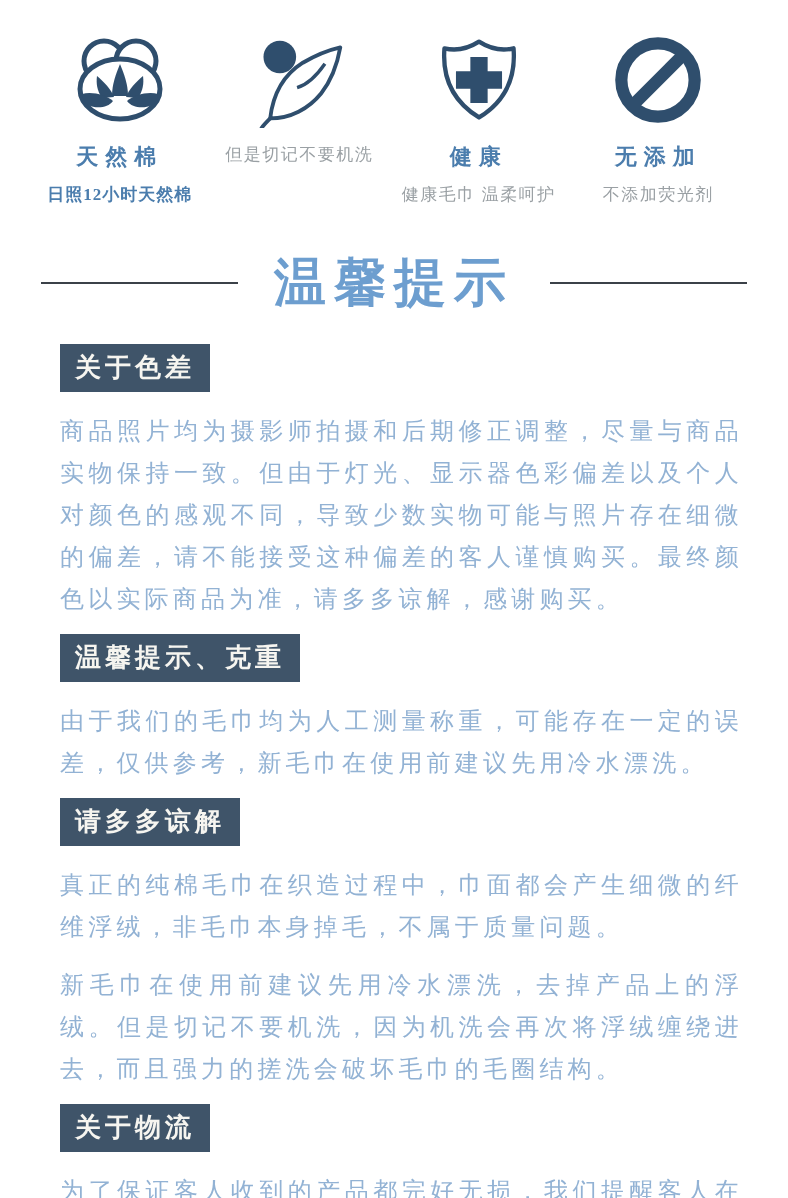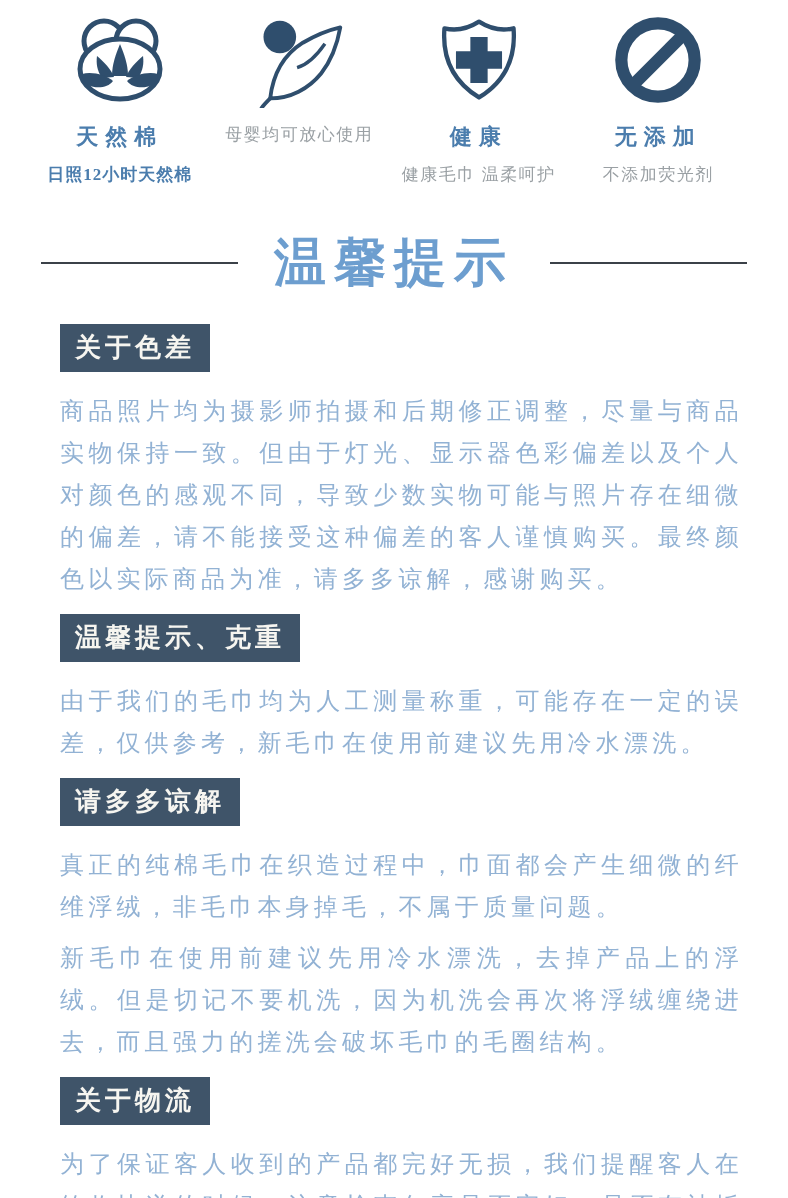--- a/index.html
+++ b/index.html
@@ -10,20 +10,21 @@
     height: 1198px;
     margin: 0 auto;
     background: #ffffff;
     overflow: hidden;
     font-family: "Liberation Sans", sans-serif;
   }
   
   .features {
     display: flex;
     padding: 8px 40px 0 30px;
+    margin-top: 20px;
   }
   .feature {
     flex: 1;
     text-align: center;
   }
   .icon-box {
     height: 104px;
     display: flex;
     align-items: center;
     justify-content: center;
@@ -87,21 +88,21 @@
   }
   .section p {
     margin-top: 18px;
     font-size: 24px;
     line-height: 42px;
     letter-spacing: 4.2px;
     color: #92b2d4;
     text-align: justify;
     text-justify: inter-character;
   }
-  .section p + p { margin-top: 9px; }
+  .section p + p { margin-top: 16px; }
   .icon-svg { display: block; }
 </style>
 </head>
 <body>
 
 <div class="page">
 
   <div class="features">
 
     <div class="feature">
@@ -127,21 +128,21 @@
 
     <div class="feature">
       <div class="icon-box">
         <svg class="icon-svg" width="96" height="96" viewBox="0 0 100 100" xmlns="http://www.w3.org/2000/svg">
           <circle cx="30" cy="26" r="17" fill="#2f4e6d"></circle>
           <path d="M20 90 C23 64 35 44 54 32 C66 25 80 19 93 16 C90 33 84 50 73 64 C60 80 41 90 20 90 Z" fill="none" stroke="#2f4e6d" stroke-width="4" stroke-linejoin="round"></path>
           <path d="M48 58 C58 55 68 46 77 33" fill="none" stroke="#2f4e6d" stroke-width="3.5"></path>
           <path d="M20 90 C16 94 13 97 11 100" fill="none" stroke="#2f4e6d" stroke-width="4" stroke-linecap="round"></path>
         </svg>
       </div>
-      <div class="feature-desc">母婴均可放心使用</div>
+      <div class="feature-desc">但是切记不要机洗</div>
     </div>
 
     <div class="feature">
       <div class="icon-box">
         <svg class="icon-svg" width="96" height="96" viewBox="0 0 100 100" xmlns="http://www.w3.org/2000/svg">
           <path d="M50 10 C61 17 74 20 86 17 C88 42 81 70 50 89 C19 70 12 42 14 17 C26 20 39 17 50 10 Z" fill="none" stroke="#2f4e6d" stroke-width="4.5" stroke-linejoin="round"></path>
           <path d="M41 26 L59 26 L59 41 L74 41 L74 59 L59 59 L59 74 L41 74 L41 59 L26 59 L26 41 L41 41 Z" fill="#2f4e6d"></path>
         </svg>
       </div>
       <div class="feature-label">健康</div>

